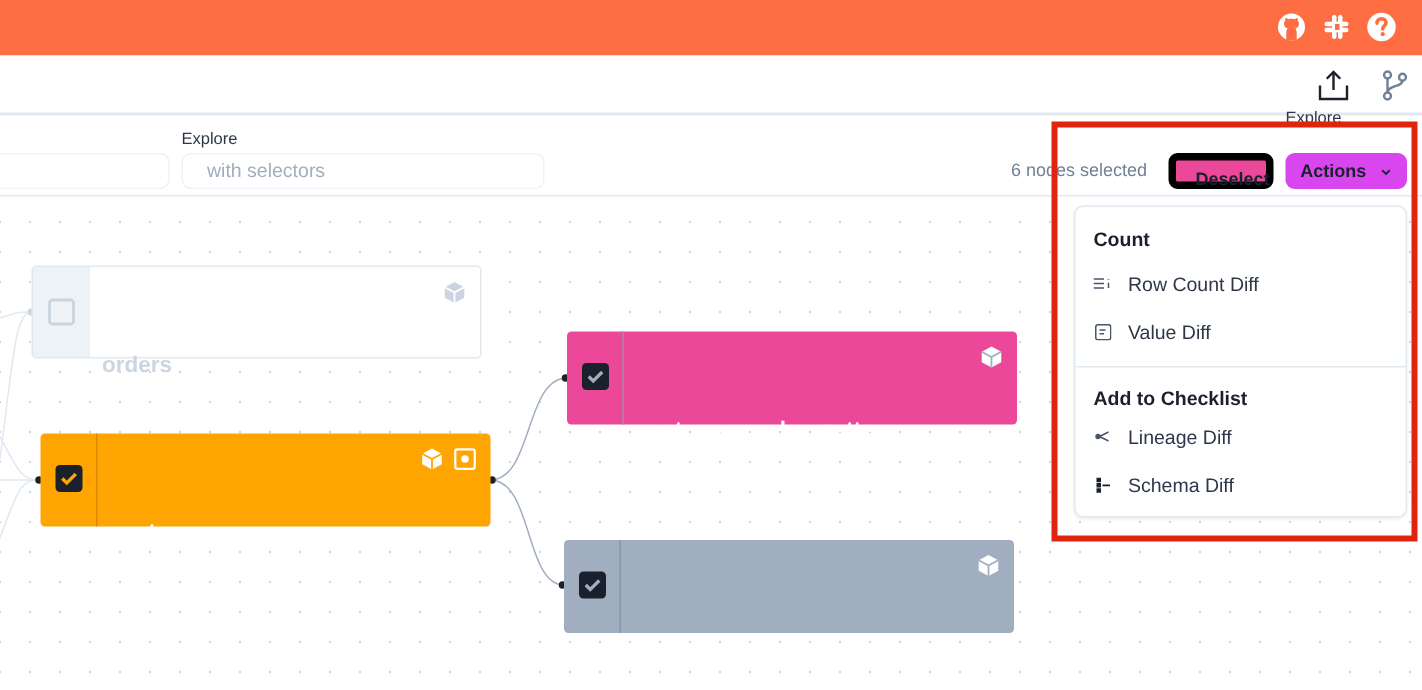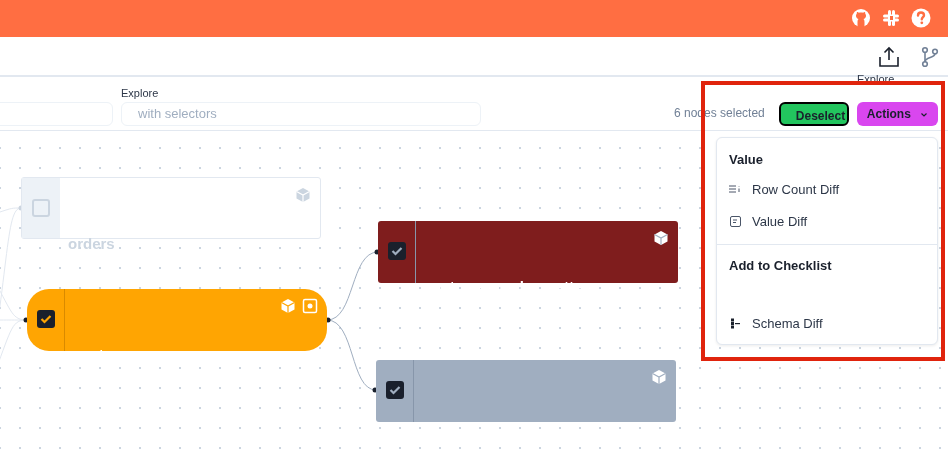--- a/index.html
+++ b/index.html
@@ -6,21 +6,21 @@
   html, body { width: 948px; height: 460px; overflow: hidden; background: #fff; font-family: "Liberation Sans", sans-serif; color: #1a202c; }
   .topbar { position: absolute; left: 0; top: 0; width: 948px; height: 37px; background: #ff6e42; }
   .topbar .ticon { position: absolute; top: 8px; width: 20px; height: 20px; }
   .subbar { position: absolute; left: 0; top: 37px; width: 948px; height: 40px; background: #fff; border-bottom: 2px solid #e2e8f0; }
   .subbar .sicon { position: absolute; top: 8px; width: 24px; height: 24px; }
   .filterbar { position: absolute; left: 0; top: 79px; width: 948px; height: 52px; background: #fff; border-bottom: 1px solid #e2e8f0; }
   .lbl { position: absolute; font-size: 11px; color: #2d3748; }
   .input { position: absolute; height: 24px; border: 1px solid #edf2f7; border-radius: 6px; background: #fff; font-size: 13px; color: #a0aec0; padding-left: 16px; line-height: 22px; }
   .sel-text { position: absolute; left: 674px; top: 106px; font-size: 12px; color: #718096; }
   .btn { position: absolute; border-radius: 6px; font-size: 12px; font-weight: bold; text-align: center; line-height: 24px; height: 24px; }
-  .deselect { left: 779px; top: 102px; width: 70px; border: 2px solid #000000; background: #22c55e; color: #1a202c; padding-left: 13px; }
+  .deselect { left: 779px; top: 102px; width: 70px; border: 5px solid #000000; background: #ec4899; color: #1a202c; padding-left: 13px; }
   .actions { left: 857px; top: 102px; width: 81px; background: #d946ef; color: #1a202c; }
   .canvas { position: absolute; left: 0; top: 132px; width: 948px; height: 328px;
     background-color: #fff;
     background-image: radial-gradient(circle, #cbd5e0 0.8px, transparent 1px);
     background-size: 20px 20px; background-position: 10px 6px; }
   .node { position: absolute; height: 62px; border-radius: 3px; }
   .node .side { position: absolute; left: 0; top: 0; width: 38px; height: 100%; }
   .node .cb { position: absolute; left: 10px; top: 21px; width: 18px; height: 18px; border-radius: 3px; }
   .node .title { position: absolute; left: 46px; top: 9px; font-size: 15px; font-weight: bold; margin-top: 48px; }
   .node .icons { position: absolute; right: 9px; top: 9px; display: flex; gap: 6px; }
@@ -74,21 +74,21 @@
         <circle cx="7" cy="19" r="2.3"></circle>
         <path d="M7 7.3 V16.7"></path>
         <path d="M17 8.8 C17 13 7 12 7 16.7"></path>
       </svg>
   </span>
 </div>
 
 <div class="filterbar"></div>
 <div class="input" style="left:-10px; top:102px; width:123px;"></div>
 <span class="lbl" style="left:121px; top:87px;">Explore</span>
-<div class="input" style="left:121px; top:102px; width:360px;">with selectors</div>
+<div class="input" style="left:121px; top:102px; width:242px;">with selectors</div>
 
 <span class="sel-text">6 nodes selected</span>
 <div class="btn deselect">Deselect</div>
 <span class="lbl" style="left:857px; top:73px;">Explore</span>
 <div class="btn actions">
   <span>Actions</span>
   <svg width="8" height="6" viewBox="0 0 8 6" style="margin-left:6px; vertical-align:middle;">
       <path d="M1.5 1.5 L4 4 L6.5 1.5" stroke="#1a202c" stroke-width="1.2" fill="none"></path>
     </svg>
 </div>
@@ -119,41 +119,41 @@
   <div class="cb" style="border:2px solid #cbd5e0; background:#edf2f7;"></div>
   <span class="title" style="color:#cbd5e0;">orders</span>
   <div class="icons">
     <svg width="16" height="16" viewBox="0 0 16 16">
         <path d="M8 1 L14.5 4.5 V11.5 L8 15 L1.5 11.5 V4.5 Z" fill="#cbd5e0"></path>
         <path d="M1.5 4.5 L8 8 L14.5 4.5 M8 8 V15" stroke="#fff" stroke-width="1.2" fill="none"></path>
       </svg>
   </div>
 </div>
 
-<div class="node" style="left:27px; top:289px; width:300px; background:#ffa502;border-radius:22px;">
+<div class="node" style="left:27px; top:289px; width:300px; background:#ffa502;">
   <div class="side" style="border-right:1px solid #d98a00;"></div>
   <div class="cb" style="background:#1a202c;">
     <svg width="18" height="18" viewBox="0 0 18 18">
         <path d="M4.5 9 L7.5 12 L13.5 6" stroke="#ffa502" stroke-width="2.2" fill="none"></path>
       </svg>
   </div>
   <span class="title" style="color:#fff;">customers</span>
   <div class="icons">
     <svg width="16" height="16" viewBox="0 0 16 16">
         <path d="M8 1 L14.5 4.5 V11.5 L8 15 L1.5 11.5 V4.5 Z" fill="#fff"></path>
         <path d="M1.5 4.5 L8 8 L14.5 4.5 M8 8 V15" stroke="#ffa502" stroke-width="1.2" fill="none"></path>
       </svg>
     <svg width="16" height="16" viewBox="0 0 16 16">
         <rect x="1.5" y="1.5" width="13" height="13" rx="1.5" stroke="#fff" stroke-width="1.5" fill="none"></rect>
         <circle cx="8" cy="8" r="2.5" fill="#fff"></circle>
       </svg>
   </div>
 </div>
 
-<div class="node" style="left:378px; top:221px; width:300px; background:#7f1d1d;">
+<div class="node" style="left:378px; top:221px; width:300px; background:#ec4899;">
   <div class="side" style="border-right:1px solid #8796aa;"></div>
   <div class="cb" style="background:#1a202c;">
     <svg width="18" height="18" viewBox="0 0 18 18">
         <path d="M4.5 9 L7.5 12 L13.5 6" stroke="#a0aec0" stroke-width="2.2" fill="none"></path>
       </svg>
   </div>
   <span class="title" style="color:#fff;">customer_order_pattern</span>
   <div class="icons">
     <svg width="16" height="16" viewBox="0 0 16 16">
         <path d="M8 1 L14.5 4.5 V11.5 L8 15 L1.5 11.5 V4.5 Z" fill="#fff"></path>
@@ -171,40 +171,49 @@
   </div>
   <div class="icons">
     <svg width="16" height="16" viewBox="0 0 16 16">
         <path d="M8 1 L14.5 4.5 V11.5 L8 15 L1.5 11.5 V4.5 Z" fill="#fff"></path>
         <path d="M1.5 4.5 L8 8 L14.5 4.5 M8 8 V15" stroke="#a0aec0" stroke-width="1.2" fill="none"></path>
       </svg>
   </div>
 </div>
 
 <div class="menu">
-  <span class="grp" style="top:14px;">Value</span>
+  <span class="grp" style="top:14px;">Count</span>
   <div class="item" style="top:37px;">
     <span class="mi">
       <svg width="12" height="10" viewBox="0 0 12 10" stroke="#4a5568" stroke-width="1">
           <path d="M0 2 H7 M0 5 H7 M0 8 H7 M10 2 V2.5 M10 4.5 V8"></path>
         </svg>
     </span>
     <span>Row Count Diff</span>
   </div>
   <div class="item" style="top:69px;">
     <span class="mi">
       <svg width="11" height="11" viewBox="0 0 11 11" fill="none" stroke="#4a5568" stroke-width="1">
           <rect x="0.5" y="0.5" width="10" height="10" rx="1.5"></rect>
           <path d="M3 4 H7 M3 6.5 H6"></path>
         </svg>
     </span>
     <span>Value Diff</span>
   </div>
   <div class="sep"></div>
   <span class="grp" style="top:120px;">Add to Checklist</span>
+  <div class="item" style="top:139px;">
+    <span class="mi">
+      <svg width="11" height="10" viewBox="0 0 11 10" fill="none" stroke="#4a5568" stroke-width="1">
+          <circle cx="2" cy="5" r="1.3" fill="#4a5568"></circle>
+          <path d="M3 5 L9 2 M3 5 L9 8"></path>
+        </svg>
+    </span>
+    <span>Lineage Diff</span>
+  </div>
   <div class="item" style="top:171px;">
     <span class="mi">
       <svg width="11" height="11" viewBox="0 0 11 11" fill="#1a202c">
           <rect x="1" y="0.5" width="3" height="3"></rect>
           <rect x="1" y="4" width="3" height="3"></rect>
           <rect x="1" y="7.5" width="3" height="3"></rect>
           <rect x="5" y="5" width="5" height="1.2"></rect>
         </svg>
     </span>
     <span>Schema Diff</span>

